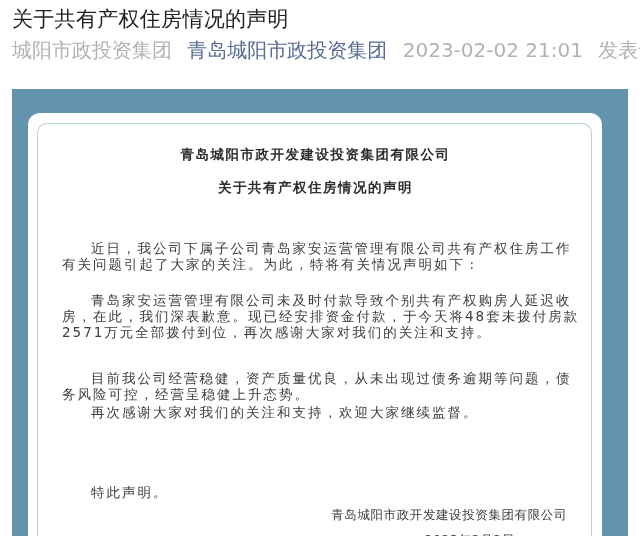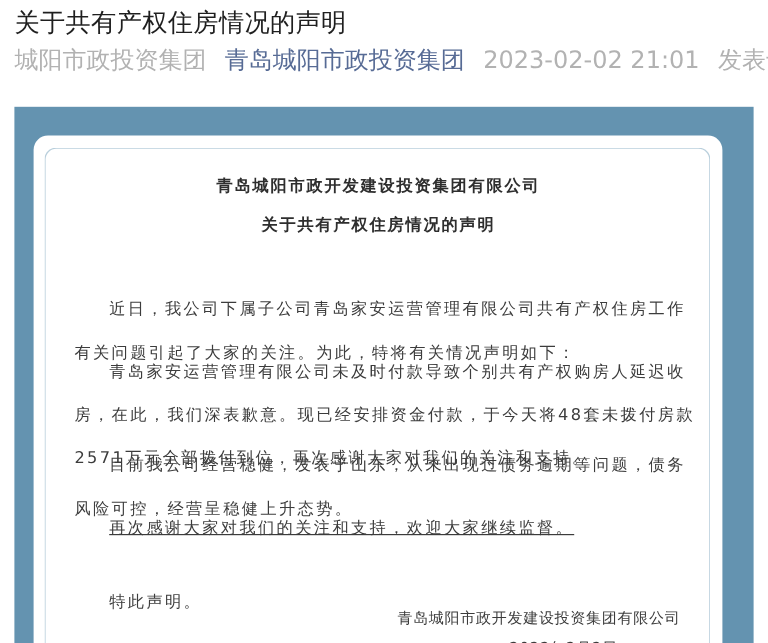--- a/index.html
+++ b/index.html
@@ -84,29 +84,29 @@
       font-size: 13.5px;
       color: #2e2e2e;
       letter-spacing: 1.5px;
     }
     .h1 { top: 22px; }
     .h2 { top: 55px; }
     .para {
       position: absolute;
       left: 24px;
       width: 520px;
-      line-height: 36px;
+      line-height: 16px;
       letter-spacing: 2px;
       text-indent: 29px;
       margin: 0;
     }
     .p1 { top: 116px; }
     .p2 { top: 168px; }
     .p3 { top: 246px; }
-    .p4 { top: 298px; text-decoration: underline; }
+    .p4 { top: 280px; }
     .p5 { top: 324px; margin-top: 36px; }
     .sign {
       position: absolute;
       right: 28px;
       text-align: center;
       font-size: 12.5px;
       color: #3c3c3c;
       letter-spacing: 0.6px;
       white-space: nowrap;
     }
@@ -127,21 +127,21 @@
 
 <div class="frame">
   <div class="card">
     <div class="card-inner">
       <div class="doc">
         <div class="doc-heading h1">青岛城阳市政开发建设投资集团有限公司</div>
         <div class="doc-heading h2">关于共有产权住房情况的声明</div>
 
         <p class="para p1">近日，我公司下属子公司青岛家安运营管理有限公司共有产权住房工作有关问题引起了大家的关注。为此，特将有关情况声明如下：</p>
         <p class="para p2">青岛家安运营管理有限公司未及时付款导致个别共有产权购房人延迟收房，在此，我们深表歉意。现已经安排资金付款，于今天将48套未拨付房款2571万元全部拨付到位，再次感谢大家对我们的关注和支持。</p>
-        <p class="para p3">目前我公司经营稳健，发表于山东，从未出现过债务逾期等问题，债务风险可控，经营呈稳健上升态势。</p>
+        <p class="para p3">目前我公司经营稳健，资产质量优良，从未出现过债务逾期等问题，债务风险可控，经营呈稳健上升态势。</p>
         <p class="para p4">再次感谢大家对我们的关注和支持，欢迎大家继续监督。</p>
         <p class="para p5">特此声明。</p>
 
         <div class="sign s1">青岛城阳市政开发建设投资集团有限公司</div>
         <div class="sign s2">2023年2月2日</div>
       </div>
     </div>
   </div>
 </div>
 

